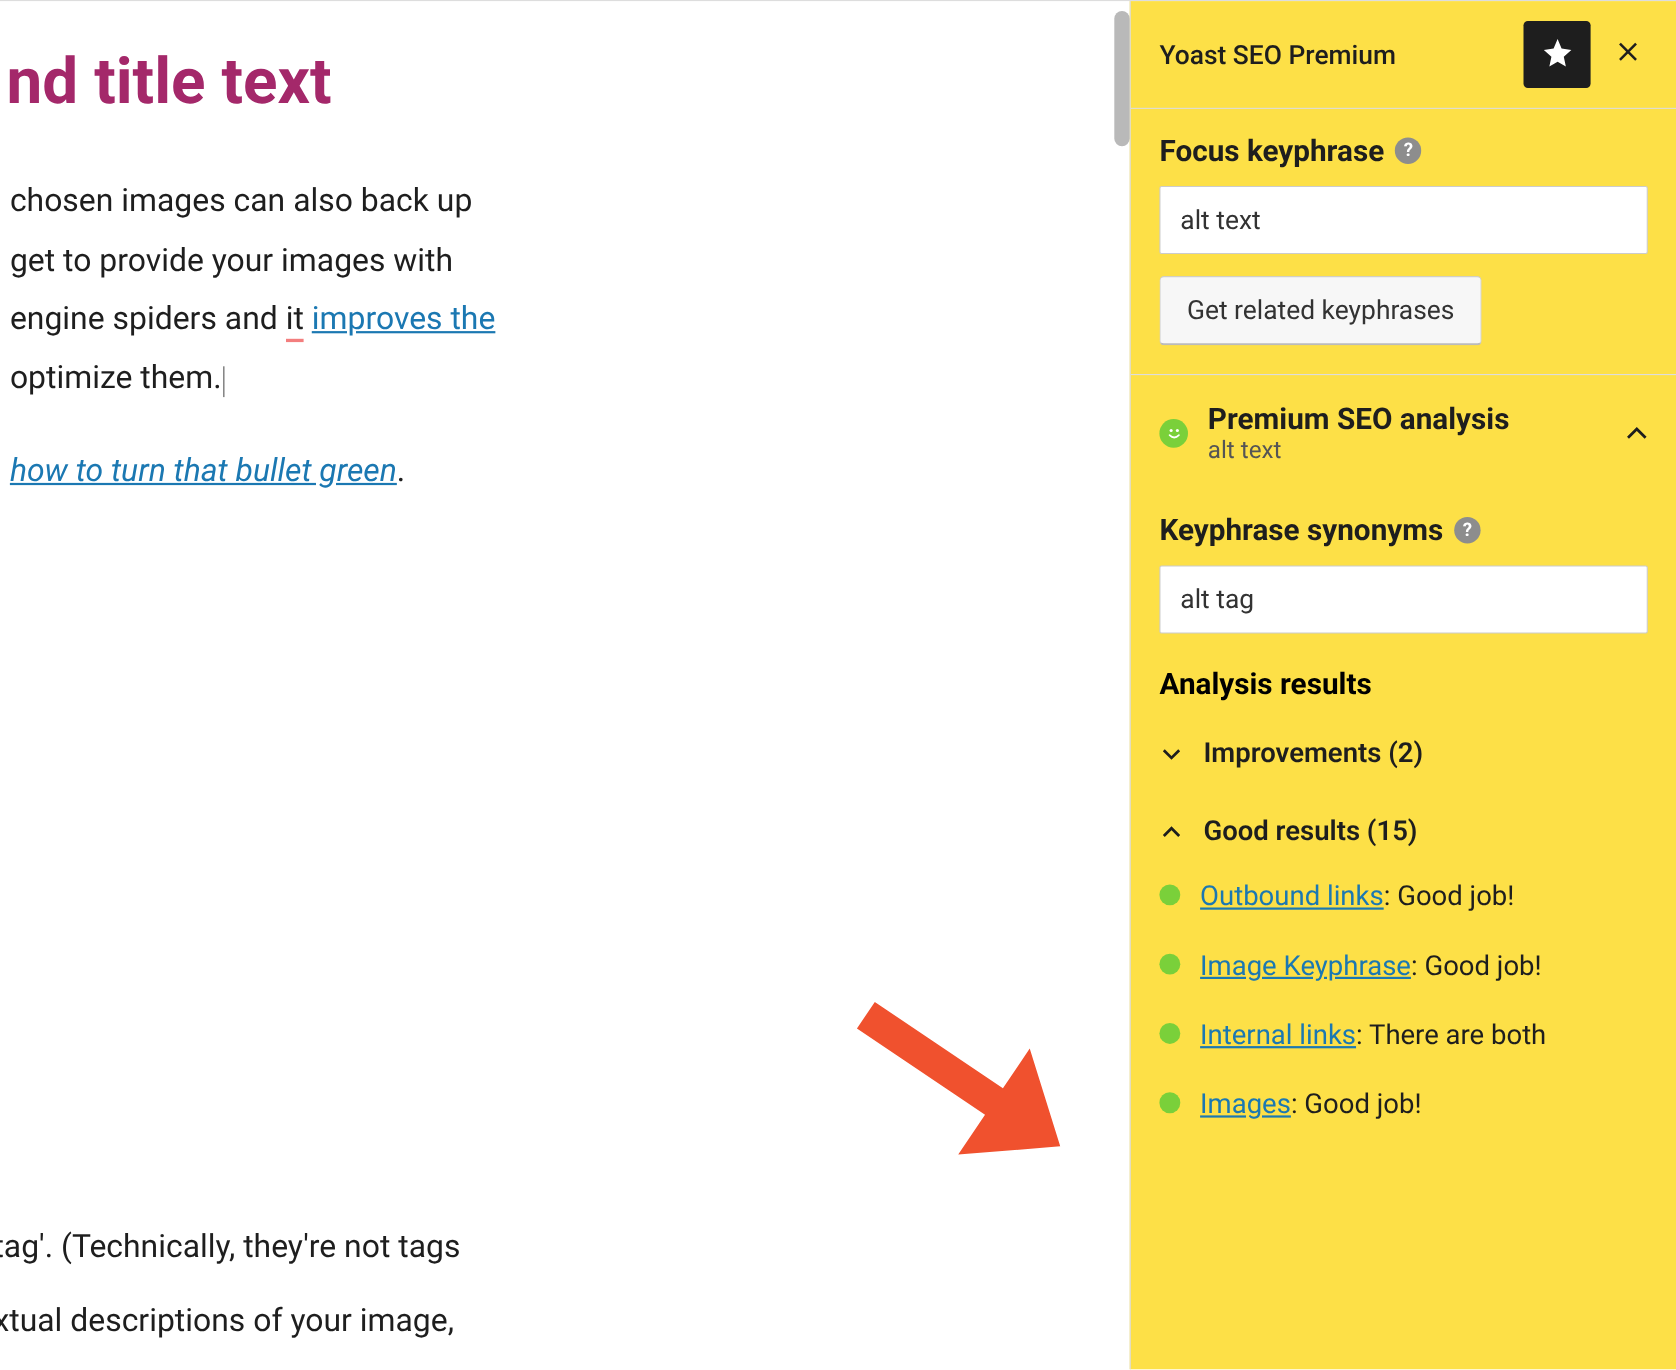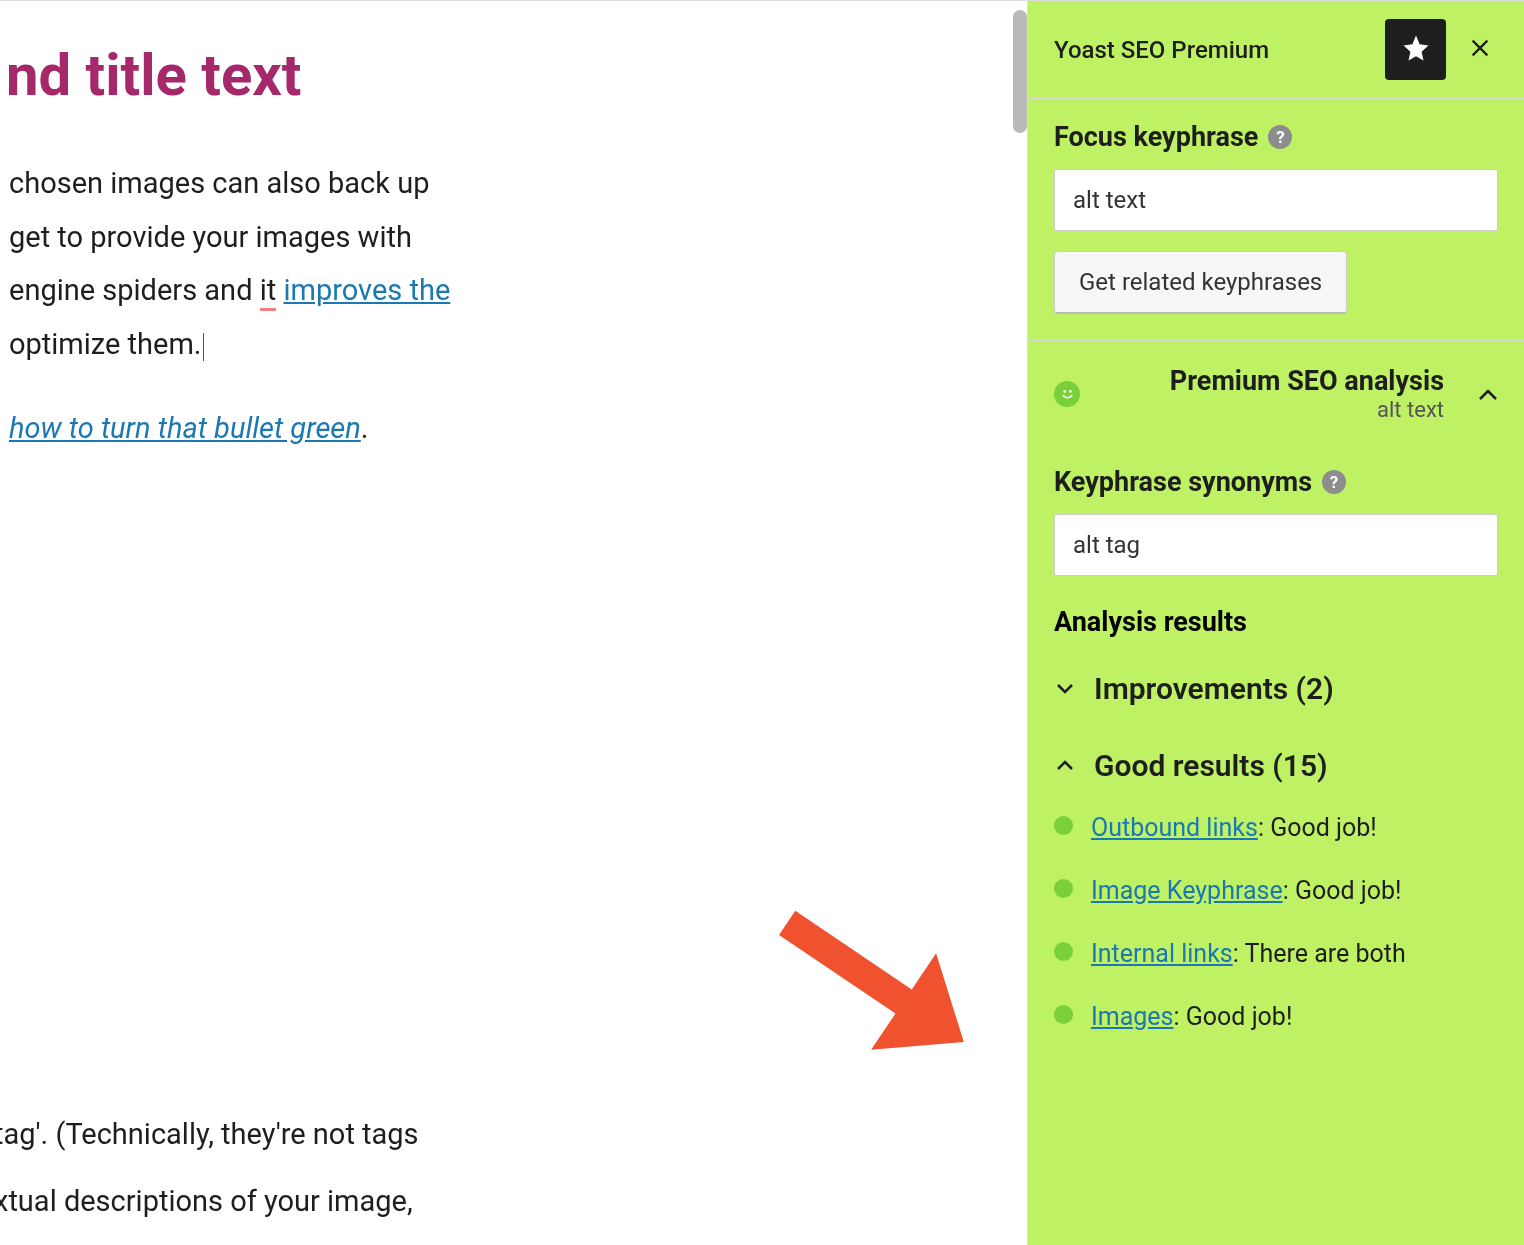--- a/index.html
+++ b/index.html
@@ -78,21 +78,21 @@
       height: 123px;
       background: #b9b9b9;
       border-radius: 7px;
       position: absolute;
       top: 0;
       right: 0;
     }
     .sidebar {
       width: 497px;
       border-left: 1px solid #ddd;
-      background: #bef264;
+      background: #fde047;
       display: flex;
       flex-direction: column;
       overflow: hidden;
     }
     .sidebar-header {
       display: flex;
       align-items: center;
       padding: 18px 22px 18px 26px;
       border-bottom: 1px solid #ddd;
       gap: 12px;
@@ -172,22 +172,21 @@
       border-bottom: 2px solid #bbb;
       border-radius: 4px;
       cursor: pointer;
       font-family: inherit;
       color: #333;
     }
     .analysis-header {
       display: flex;
       align-items: center;
       padding: 24px 26px;
-      gap: 34px;
-      text-align: right;
+      gap: 18px;
     }
     .smiley-icon {
       width: 26px;
       height: 26px;
       background: #7ad03a;
       border-radius: 50%;
       display: inline-flex;
       align-items: center;
       justify-content: center;
       flex-shrink: 0;
@@ -222,21 +221,21 @@
       align-items: center;
       gap: 18px;
       padding: 13px 26px;
       cursor: pointer;
     }
     .result-group-header .chev {
       width: 22px;
       text-align: center;
     }
     .result-group-title {
-      font-size: 30px;
+      font-size: 25px;
       font-weight: 600;
       color: #1e1e1e;
     }
     .result-item {
       display: flex;
       align-items: flex-start;
       gap: 18px;
       padding: 14px 26px 14px 26px;
     }
     .bullet {

